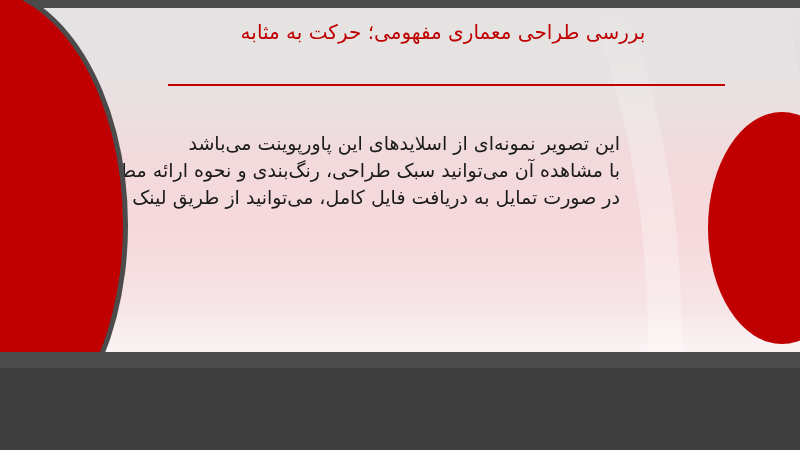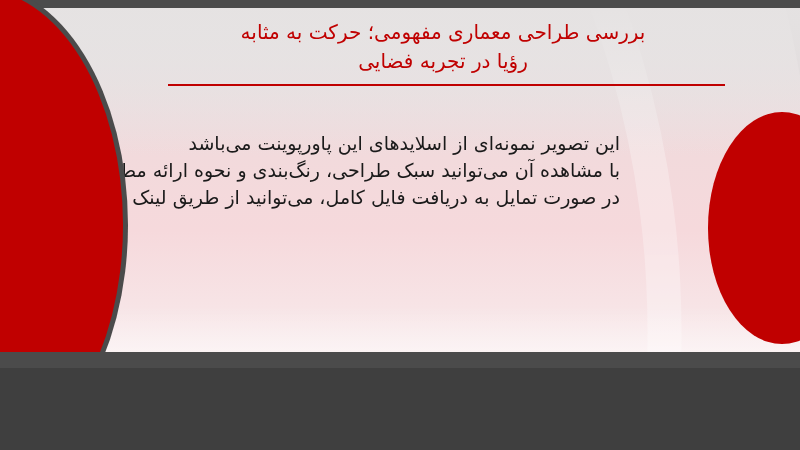--- a/index.html
+++ b/index.html
@@ -191,21 +191,20 @@
       <div class="arc arc-h"></div>
     </div>
 
     <div class="panel-shade-top"></div>
     <div class="panel-shade-bottom"></div>
 
     <div class="deco-right"></div>
 
     <div class="title-block">
       <div class="title-line">بررسی طراحی معماری مفهومی؛ حرکت به مثابه</div>
-      <div class="title-line">رؤیا در تجربه فضایی</div>
     </div>
 
     <div class="title-rule"></div>
 
     <div class="body-block">
       <div class="body-line">این تصویر نمونه‌ای از اسلایدهای این پاورپوینت می‌باشد</div>
       <div class="body-line">با مشاهده آن می‌توانید سبک طراحی، رنگ‌بندی و نحوه ارائه مطالب را بررسی نمایید</div>
       <div class="body-line">در صورت تمایل به دریافت فایل کامل، می‌توانید از طریق لینک خرید اقدام فرمایید</div>
     </div>
 

